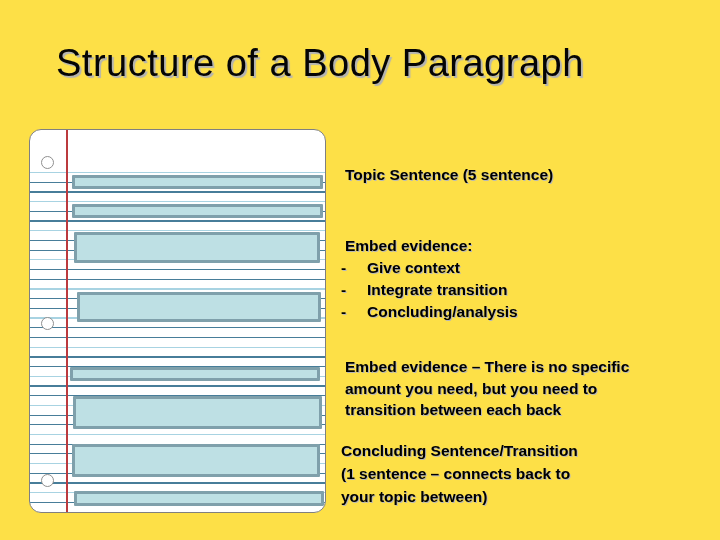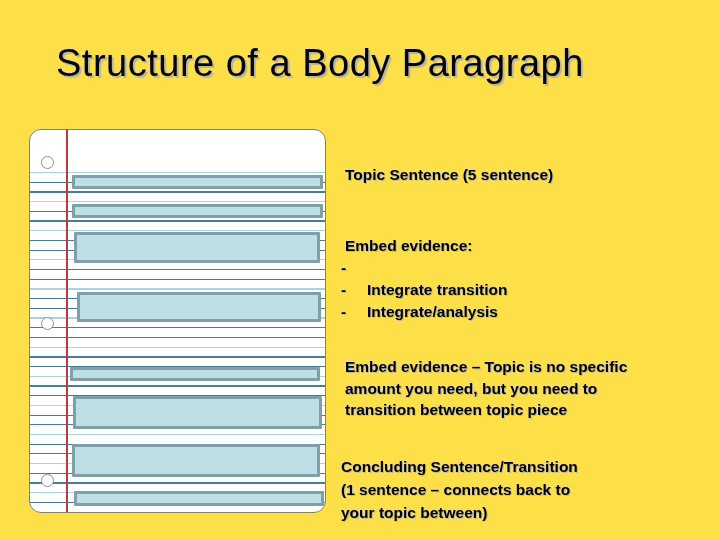--- a/index.html
+++ b/index.html
@@ -97,21 +97,21 @@
     font-weight: 700;
     line-height: 22px;
     color: #000000;
     text-shadow: 1px 1px 0 #b8b8b8;
     white-space: nowrap;
   }
   .note-topic      { left: 345px; top: 164px; }
   .note-embed      { left: 345px; top: 196px; margin-top: 39px; }
   .note-transition { left: 345px; top: 298px; }
   .note-evidence   { left: 345px; top: 356px; line-height: 21.5px; }
-  .note-concluding { left: 341px; top: 455px; line-height: 23px; }
+  .note-concluding { left: 341px; top: 439px; line-height: 23px; }
 
   .bullet-row { display: flex; margin-left: -4px; }
   .bullet-dash { width: 26px; flex: 0 0 26px; }
 </style>
 </head>
 <body>
 
 <div class="slide">
 
   <div class="title">Structure of a Body Paragraph</div>
@@ -135,36 +135,37 @@
   </div>
 
   <div class="note note-topic">
     <div>Topic Sentence (5 sentence)</div>
   </div>
 
   <div class="note note-embed">
     <div>Embed evidence:</div>
     <div class="bullet-row">
       <span class="bullet-dash">-</span>
+      <span>Give context</span>
     </div>
     <div class="bullet-row">
       <span class="bullet-dash">-</span>
       <span>Integrate transition</span>
     </div>
     <div class="bullet-row">
       <span class="bullet-dash">-</span>
-      <span>Integrate/analysis</span>
+      <span>Concluding/analysis</span>
     </div>
   </div>
 
 
   <div class="note note-evidence">
-    <div>Embed evidence – Topic is no specific</div>
+    <div>Embed evidence – There is no specific</div>
     <div>amount you need, but you need to</div>
-    <div>transition between topic piece</div>
+    <div>transition between each back</div>
   </div>
 
   <div class="note note-concluding">
     <div>Concluding Sentence/Transition</div>
     <div>(1 sentence – connects back to</div>
     <div>your topic between)</div>
   </div>
 
 </div>
 

